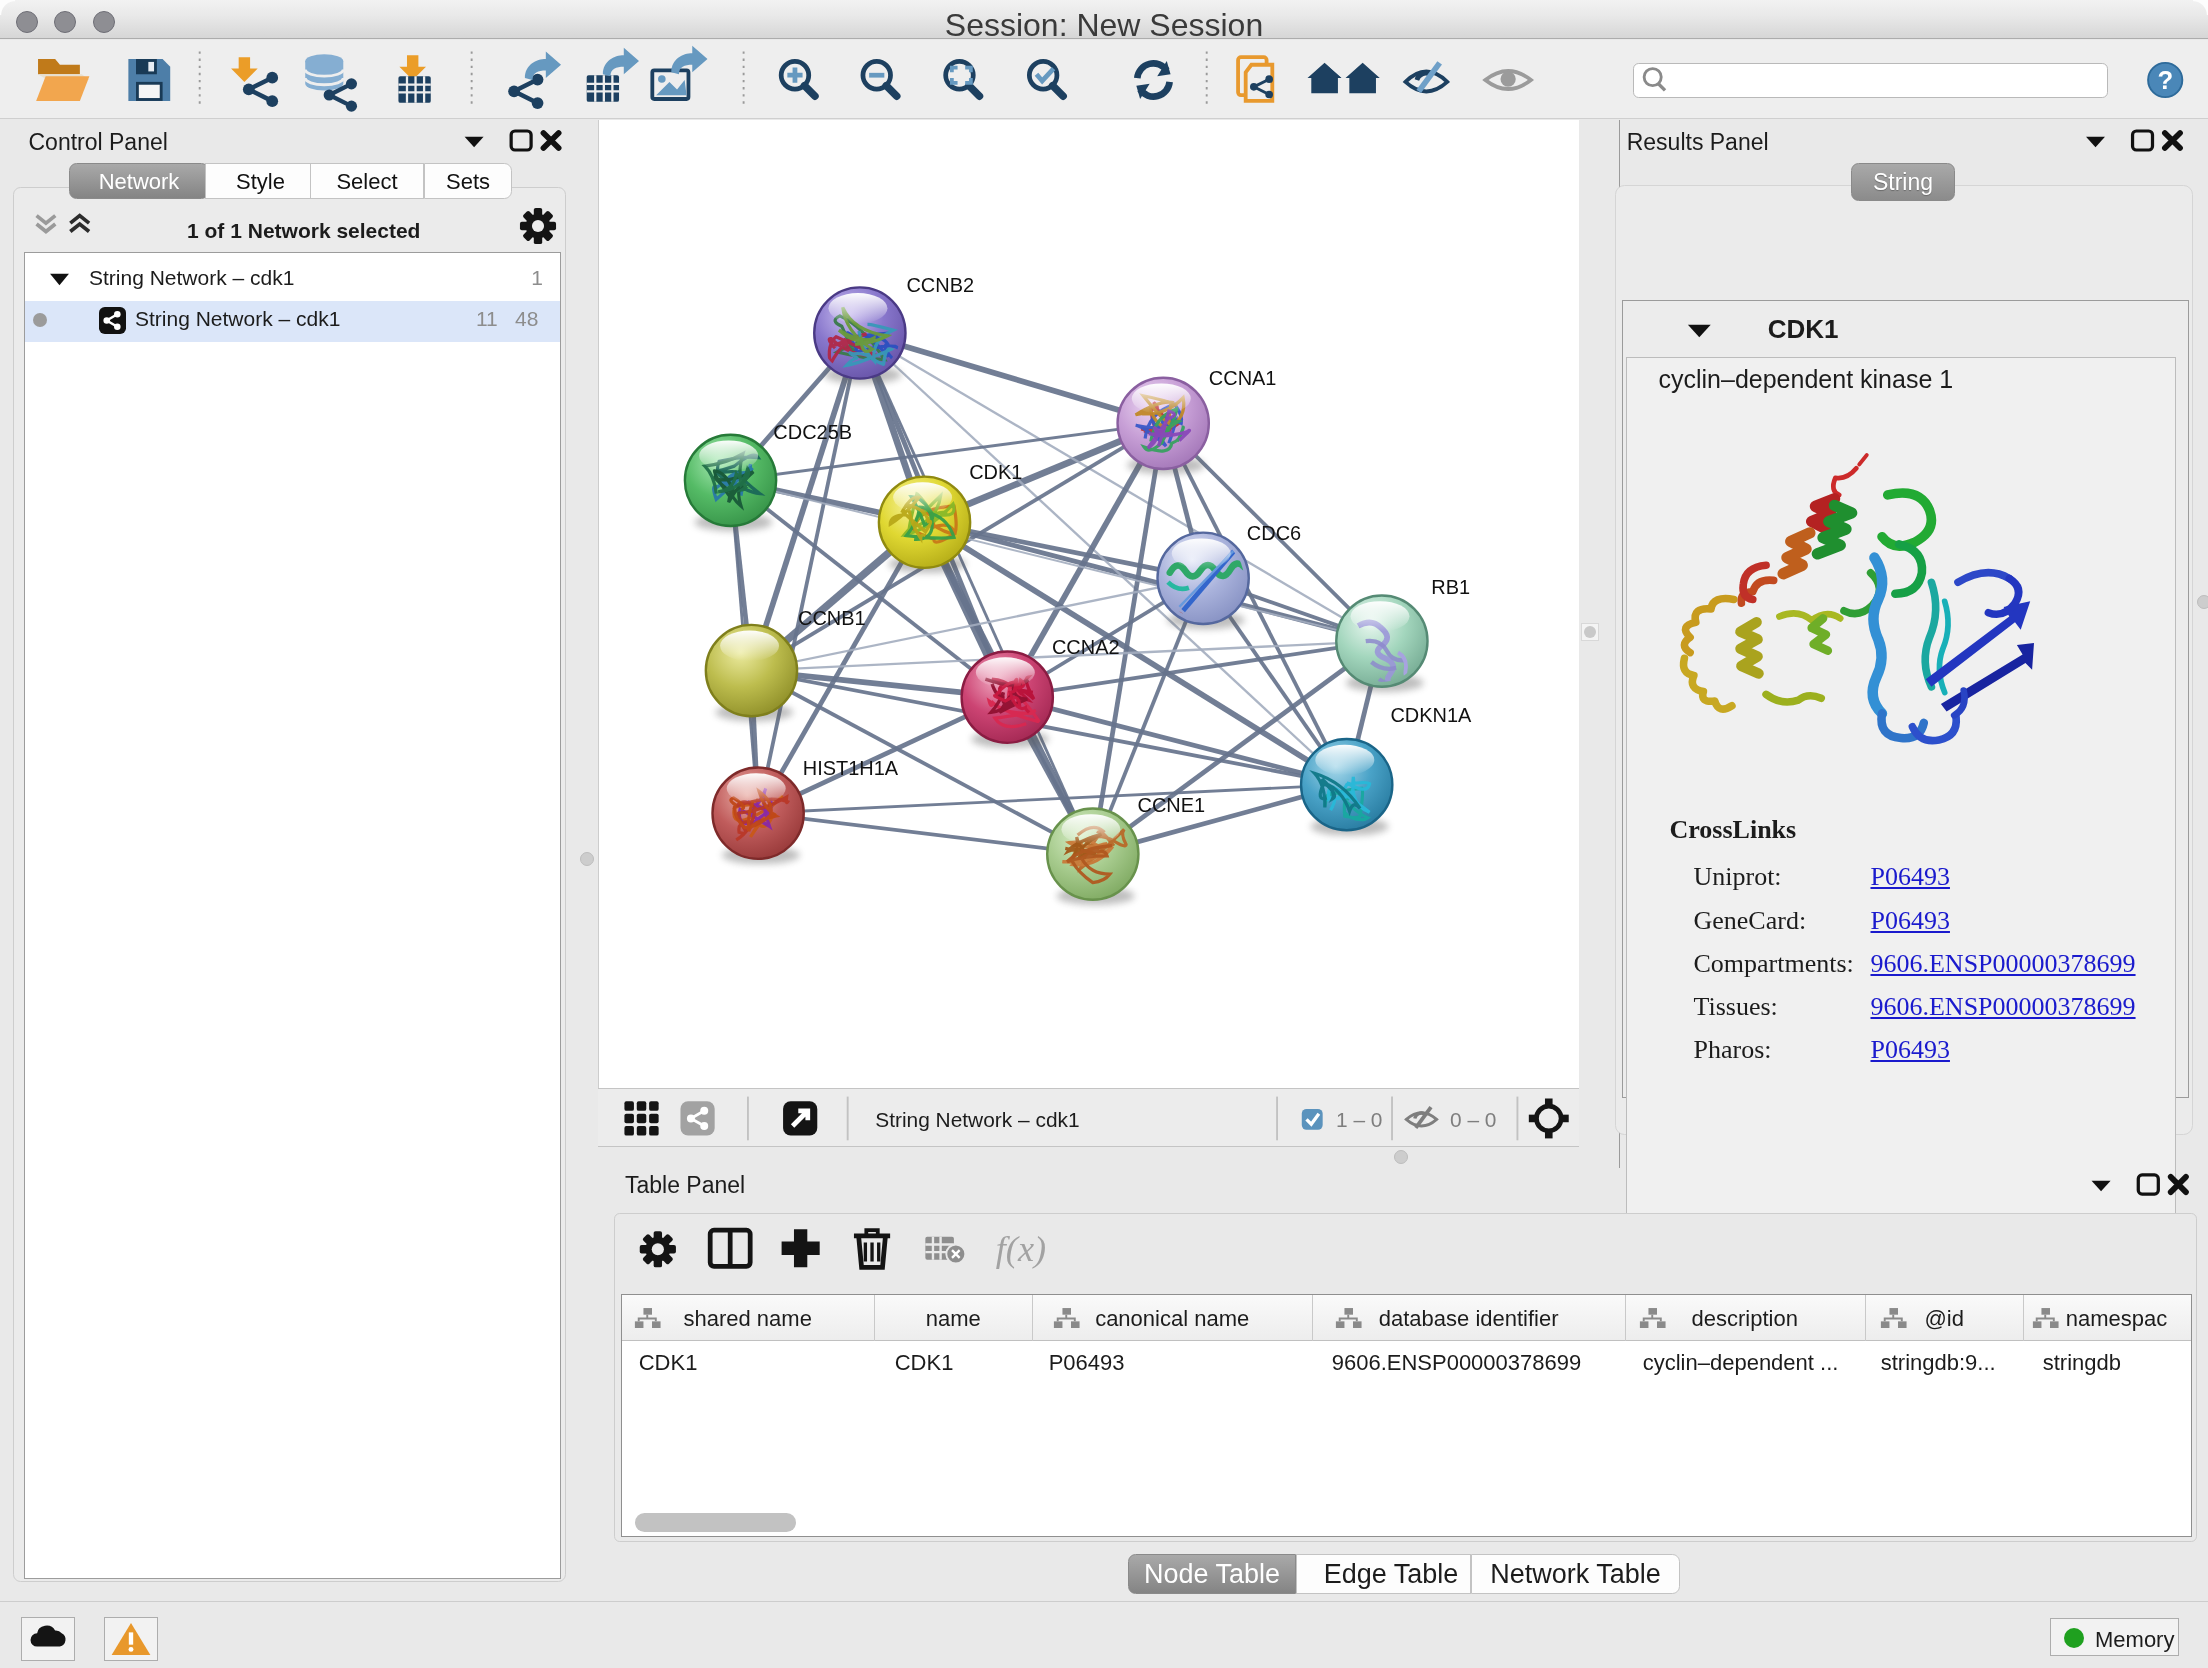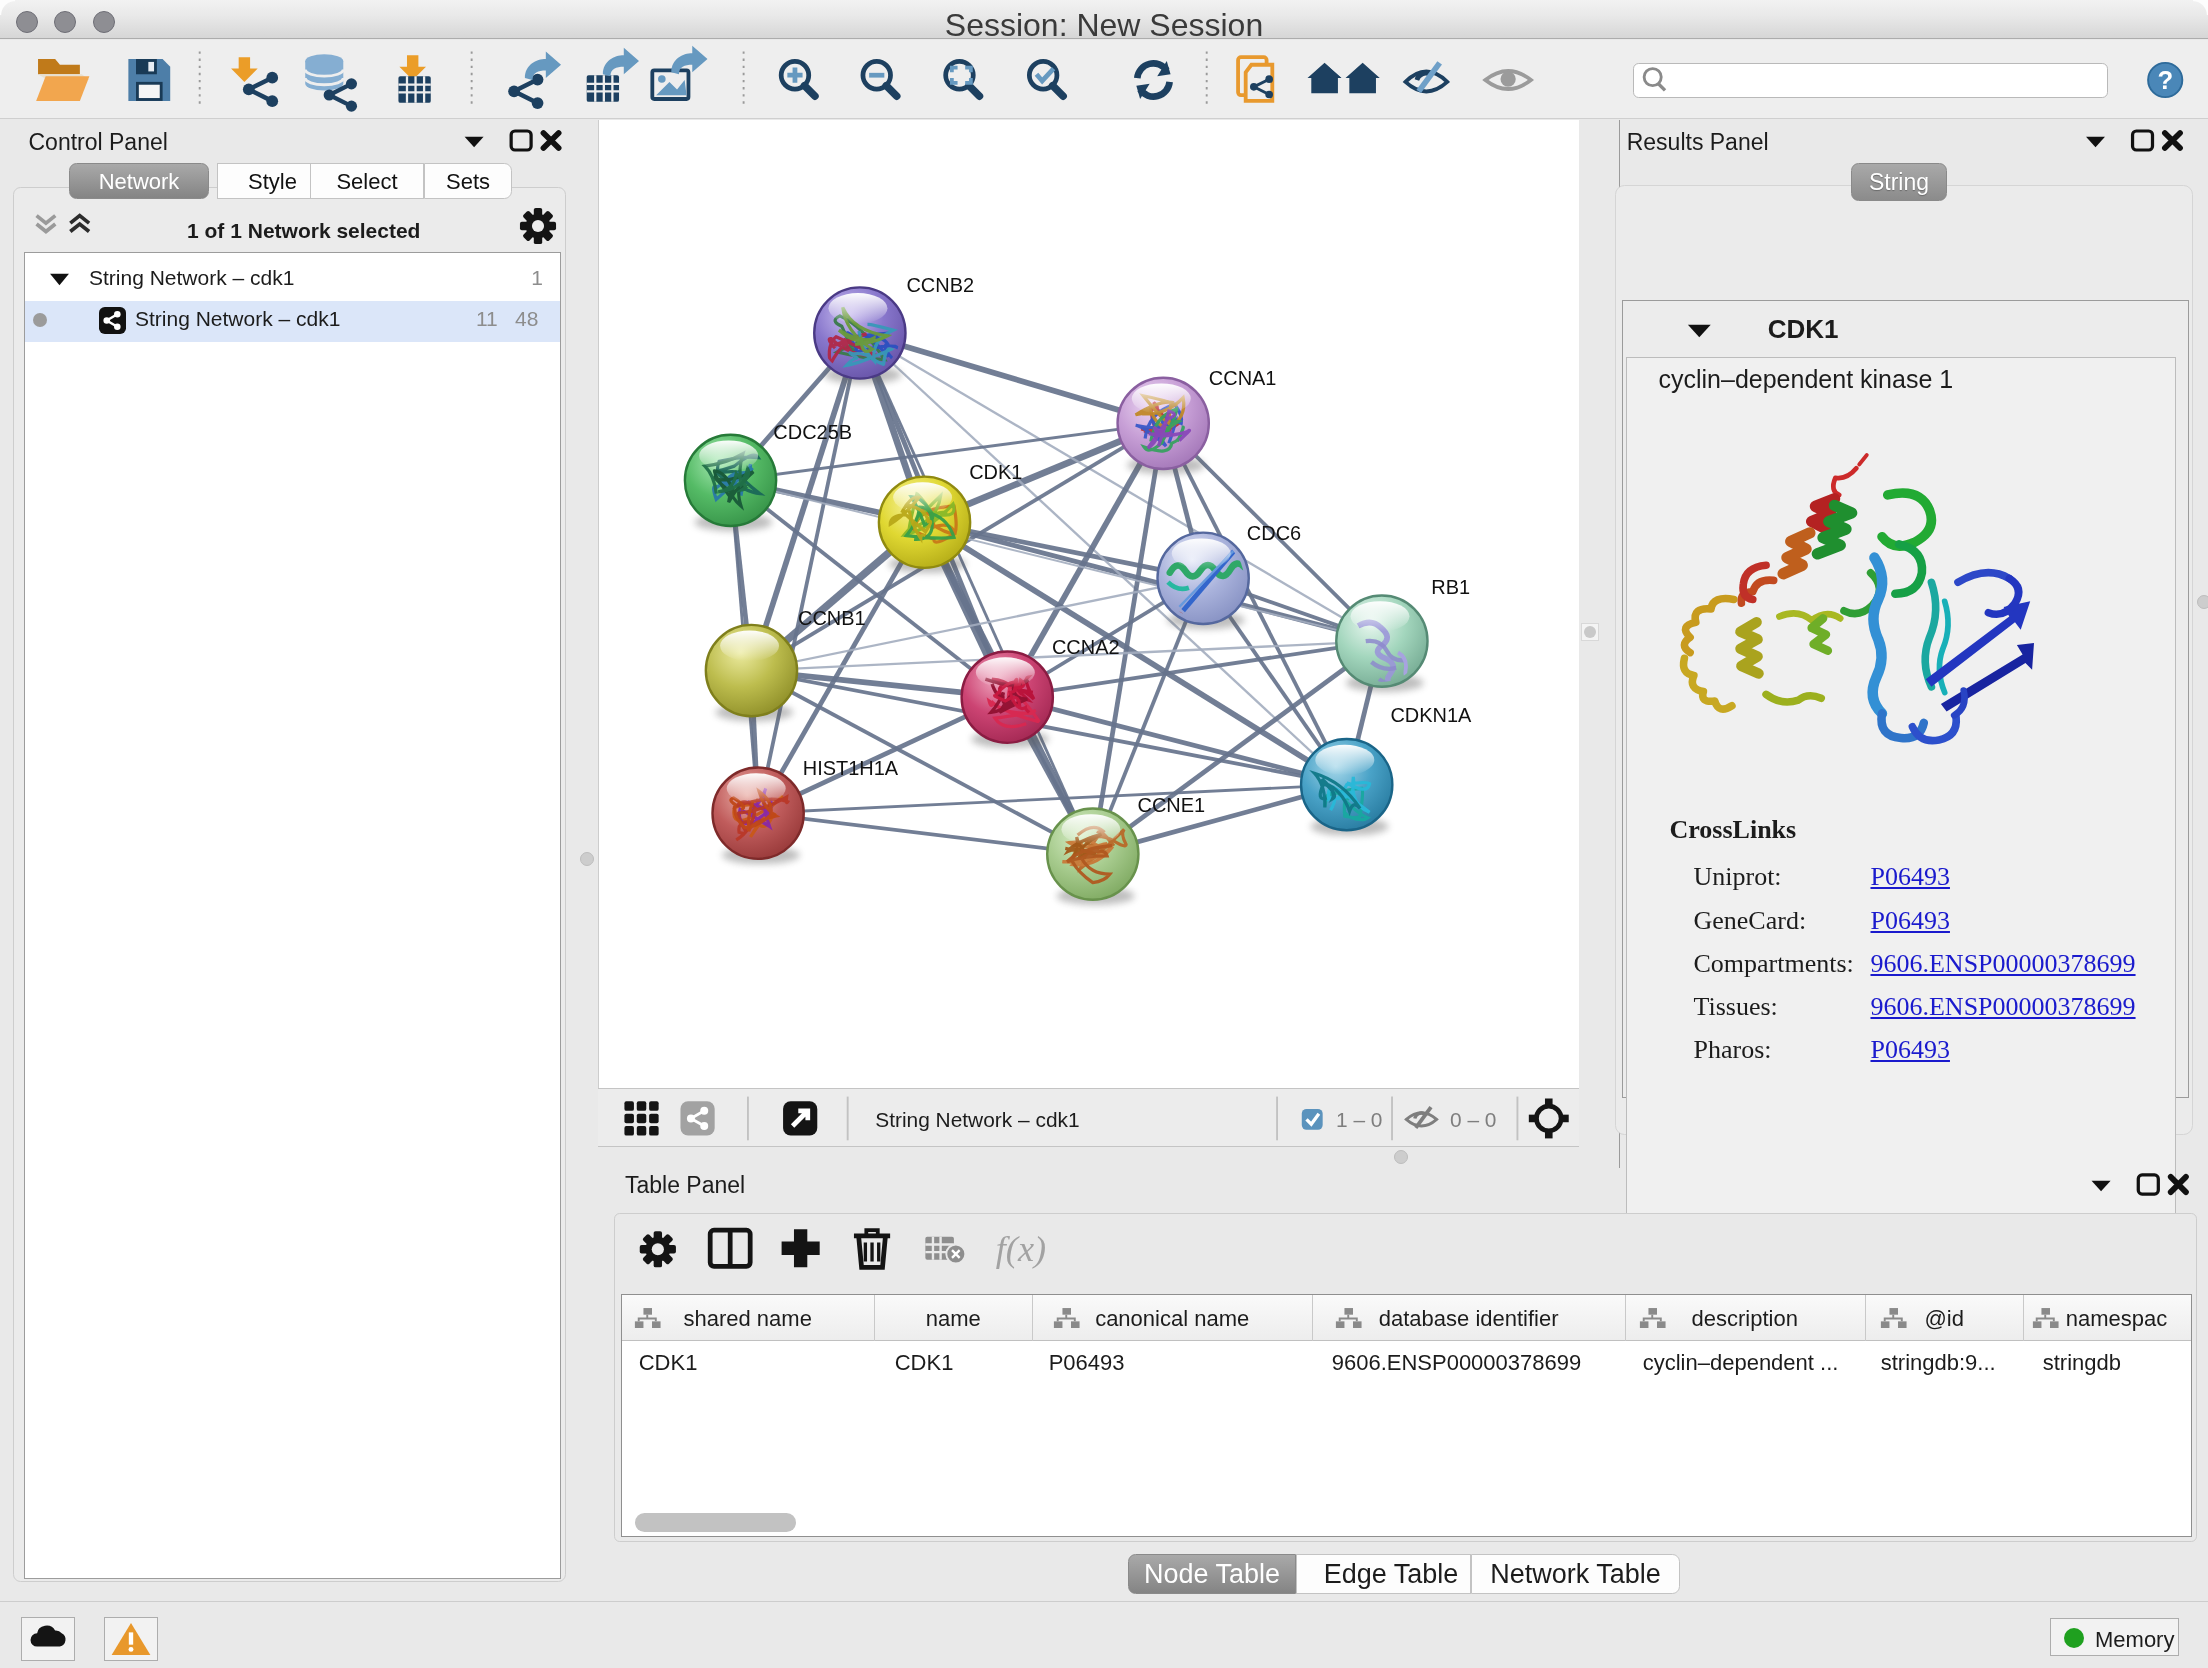--- a/index.html
+++ b/index.html
@@ -31,21 +31,21 @@
 
 #netwhite { position:absolute; left:598px; top:120px; width:981px; height:968px; background:#fff; border-left:1px solid #cdcdcd; }
 #netbar { position:absolute; left:598px; top:1088px; width:981px; height:59px; background:#ececec; border-top:1px solid #c4c4c4; border-bottom:1px solid #c4c4c4; }
 #vsplit { position:absolute; left:1579px; top:120px; width:40px; height:1027px; background:#e9e9e9; }
 #vsplit .handle { position:absolute; left:1.9px; top:503px; width:18px; height:18px; background:#f4f4f4; border:1px solid #d8d8d8; }
 #vsplit .handle .dot { position:absolute; left:1.9px; top:1.9px; width:12.4px; height:12.4px; border-radius:50%; background:#c9c9c9; }
 
 
 #rpanel { position:absolute; left:1619px; top:120px; width:590px; height:1048px; background:#e9e9e9; border-left:1px solid #9b9b9b; }
 #rpanel .ptitle { position:absolute; left:6.7px; top:8.6px; font-size:23px; }
-#stringtab { position:absolute; z-index:5; left:1851px; top:163px; width:96px; height:38px; background:linear-gradient(#a9a9a9,#8b8b8b); border:1px solid #8a8a8a; border-radius:7.6px; color:#fff; font-size:23px; text-align:center; line-height:36px; text-shadow:0 1px 1px #6a6a6a; }
+#stringtab { position:absolute; z-index:5; left:1851px; top:163px; width:104px; height:38px; background:linear-gradient(#a9a9a9,#8b8b8b); border:1px solid #8a8a8a; border-radius:7.6px; color:#fff; font-size:23px; text-align:center; line-height:36px; text-shadow:0 1px 1px #6a6a6a; }
 #rbody { position:absolute; left:1615px; top:185px; width:578px; height:950px; background:#ebebeb; border:1px solid #d5d5d5; border-radius:9.5px; }
 #rbox1 { position:absolute; left:5.7px; top:31px; width:566px; height:77px; background:#ececec; border:1px solid #9b9b9b; }
 .rbtn { position:absolute; top:21px; height:36px; background:#fefefe; border:1px solid #ababab; border-radius:6.7px; font-size:22px; text-align:center; line-height:35px; }
 #rbox2 { position:absolute; left:5.7px; top:114px; width:567px; height:798px; background:#ececec; border:1px solid #9b9b9b; }
 #rcontent { position:absolute; left:3.8px; top:56px; width:550px; height:924px; background:#f0f0f0; border:1px solid #bcbcbc; }
 
 
 #tpanel { position:absolute; left:598px; top:1164px; width:1610px; height:442px; }
 #tpanel .ptitle { position:absolute; left:27px; top:7.6px; font-size:23px; }
 #ttoolbox { position:absolute; left:16px; top:49px; width:1583px; height:329px; background:#e9e9e9; border:1px solid #cdcdcd; border-radius:5.7px; }
@@ -215,21 +215,21 @@
 
 <div id="cpanel">
   <div class="ptitle">Control Panel</div>
   <svg style="position:absolute;left:457px;top:7.6px;" width="114" height="25" viewBox="0 0 120 26">
     <path d="M8,9 L28,9 L18,20 Z" fill="#111"></path>
     <rect x="57" y="3" width="21" height="20" rx="4" fill="none" stroke="#111" stroke-width="3.4"></rect>
     <path d="M91,5 L107,21 M107,5 L91,21" stroke="#111" stroke-width="6" stroke-linecap="round"></path>
   </svg>
   <div class="tabrow" style="left:69px; top:43px;">
     <div class="tab sel" style="left:0; width:140px; border-radius:7.6px;">Network</div>
-    <div class="tab" style="left:148px; width:111px;">Style</div>
+    <div class="tab" style="left:136px; width:111px;">Style</div>
     <div class="tab" style="left:241px; width:114px;">Select</div>
     <div class="tab" style="left:355px; width:88px; border-radius:0 7.6px 7.6px 0;">Sets</div>
   </div>
   <div id="cp-body"></div>
   <div id="cp-toolrow">
     <svg style="position:absolute;left:13.3px;top:11.4px;" width="86" height="30" viewBox="0 0 90 32">
       <path d="M4,6 L14,14 L24,6 M4,15 L14,23 L24,15" stroke="#9a9a9a" stroke-width="4" fill="none"></path>
       <path d="M40,14 L50,6 L60,14 M40,23 L50,15 L60,23" stroke="#2c2c2c" stroke-width="4" fill="none"></path>
     </svg>
     <div style="position:absolute;left:28.5px;right:0;top:20px;text-align:center;font-size:21px;font-weight:bold;">1 of 1 Network selected</div>

